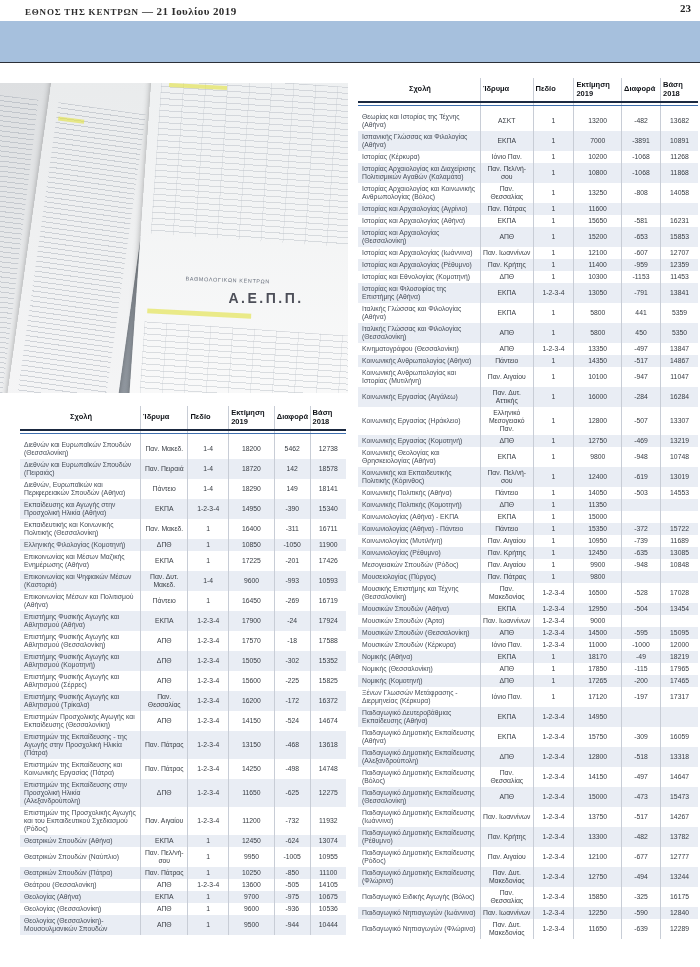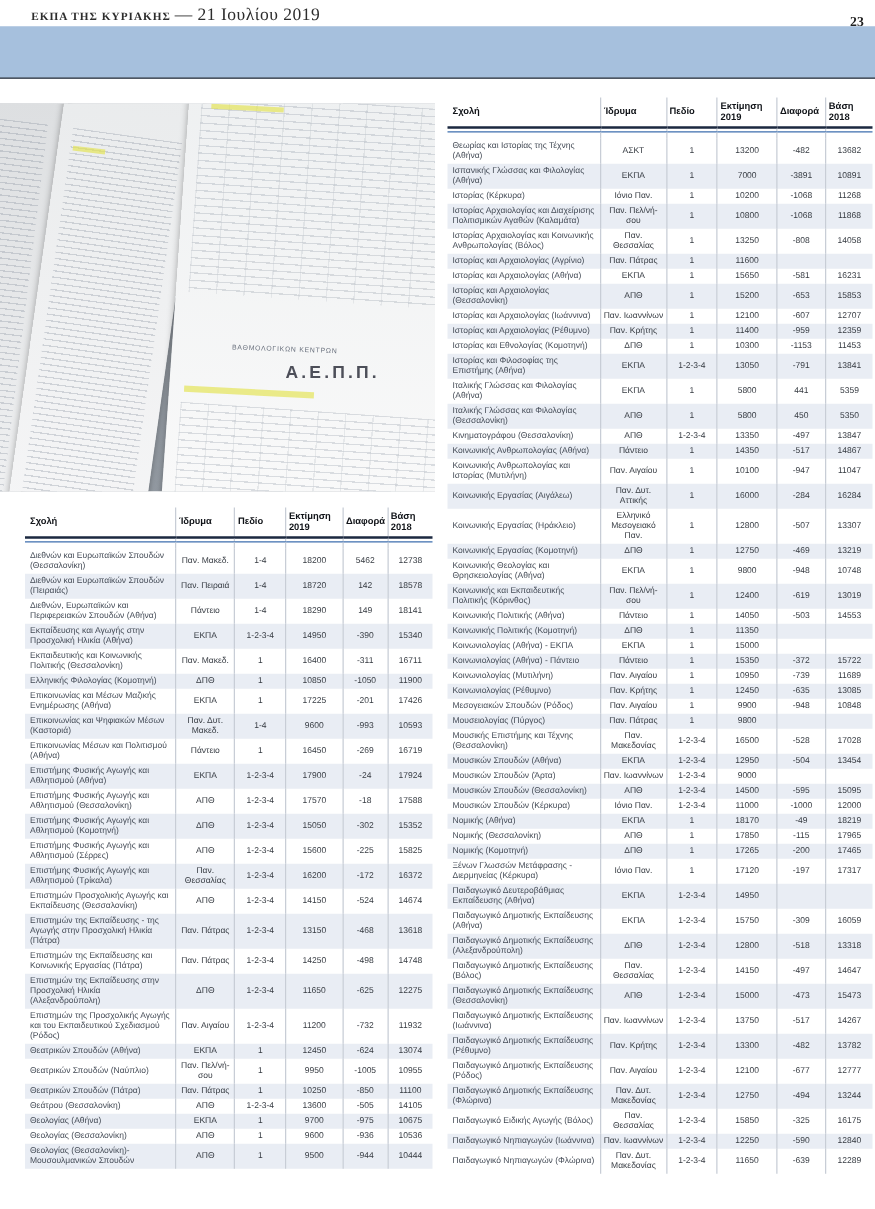--- a/index.html
+++ b/index.html
@@ -2,22 +2,22 @@
 <html><head>
 <meta charset="utf-8">
 <style>
   html,body{margin:0;padding:0;background:#fff;}
   .page{position:relative;width:700px;height:967px;background:#fff;overflow:hidden;
         font-family:"Liberation Sans", sans-serif;}
   
   .masthead{position:absolute;top:5px;left:25px;font-family:"Liberation Serif",serif;
             color:#2d2d2d;letter-spacing:.8px;font-size:9px;white-space:nowrap;}
   .masthead .title{font-weight:bold;}
-  .masthead .date{font-weight:400;font-size:14px;letter-spacing:.4px;}
-  .page-num{position:absolute;top:12px;right:9px;font-family:"Liberation Serif",serif;
+  .masthead .date{font-weight:700;font-size:11px;letter-spacing:.4px;}
+  .page-num{position:absolute;top:2px;right:9px;font-family:"Liberation Serif",serif;
             font-weight:bold;font-size:11px;color:#222;}
   
   .band{position:absolute;left:0;top:21px;width:700px;height:41px;background:#a6c0dd;
         border-bottom:1.5px solid #2b3038;}
   
   .photo{position:absolute;left:0;top:83px;width:348px;height:310px;overflow:hidden;
          background:linear-gradient(100deg,#767d86 0%,#99a0a8 35%,#868d95 75%,#9aa1a9 100%);}
   .sheet{position:absolute;box-shadow:0 0 6px rgba(0,0,0,.35);}
   .sheet-left{left:-52px;top:-18px;width:86px;height:365px;transform:rotate(7deg);
               background:linear-gradient(175deg,#dcdee0,#f1f2f3);}
@@ -35,36 +35,36 @@
                  letter-spacing:.6px;white-space:nowrap;transform:rotate(-2deg);}
   .photo-annotation{position:absolute;left:92px;top:222px;font-size:14px;font-weight:bold;
                     color:#4d4f59;letter-spacing:2.5px;transform:rotate(-4deg);white-space:nowrap;}
   
   .tbl-wrap{position:absolute;}
   .tbl-left{left:20px;top:406px;width:326px;}
   .tbl-right{left:358px;top:78px;width:340px;}
   table{border-collapse:collapse;width:100%;table-layout:fixed;}
   th{font-size:7.5px;line-height:8.5px;font-weight:bold;color:#101318;text-align:left;
      vertical-align:middle;padding:3px 2px;border-bottom:2px solid #1b2940;}
-  th:first-child{text-align:left;padding-left:4px;}
+  th:first-child{text-align:center;padding-left:4px;}
   th:not(:first-child),td:not(:first-child){border-left:1px solid #c8cdd6;}
   td{font-size:6.8px;line-height:8px;color:#363b42;text-align:center;vertical-align:middle;
      padding:2px 2px;word-wrap:break-word;}
   td:first-child{text-align:left;padding-left:4px;color:#454c57;}
   tbody.rule tr:first-child td{height:2px;padding:0;border-bottom:1px solid #3e6fae;}
   tbody.rule tr:last-child td{height:5px;padding:0;}
   tbody.data tr:nth-child(even){background:#e9edf4;}
 </style>
 </head>
 <body>
 
 <div class="page">
 
   <div class="masthead">
-    <span class="title">ΕΚΠΑ ΤΗΣ ΚΥΡΙΑΚΗΣ</span>
+    <span class="title">ΕΘΝΟΣ ΤΗΣ ΚΕΝΤΡΩΝ</span>
     <span class="date">— 21 Ιουλίου 2019</span>
   </div>
   <div class="page-num">23</div>
 
   <div class="band"></div>
 
   <div class="photo">
     <div class="sheet sheet-left">
       <div class="txtlines" style="left:8px;top:30px;width:64px;height:300px;"></div>
     </div>

